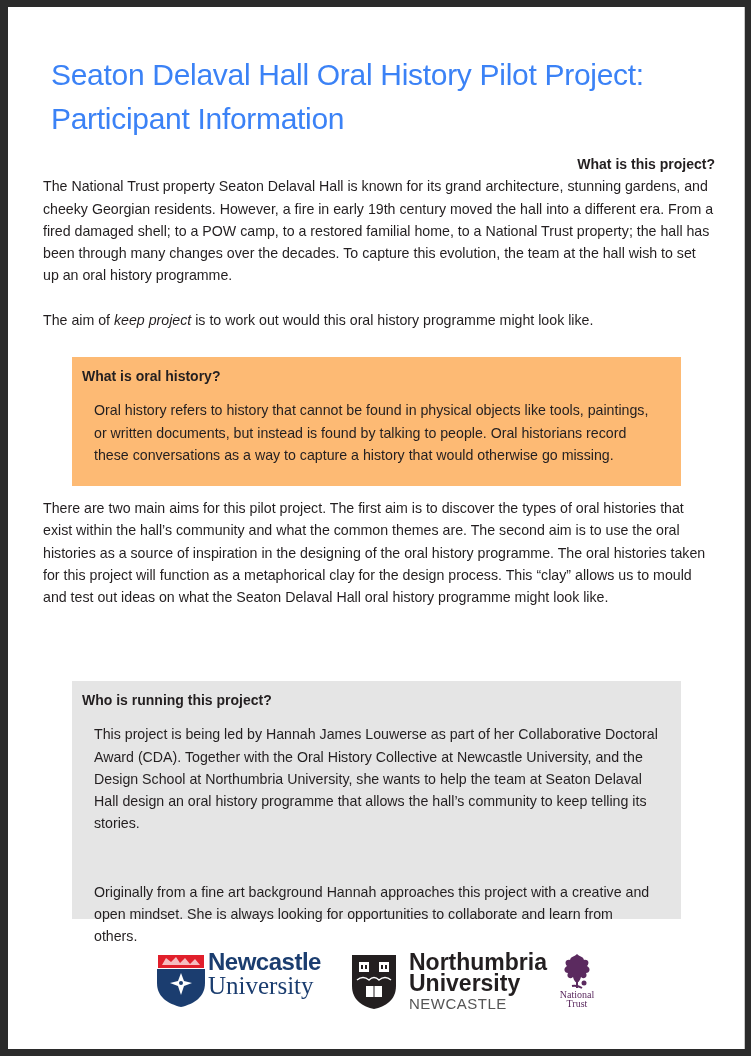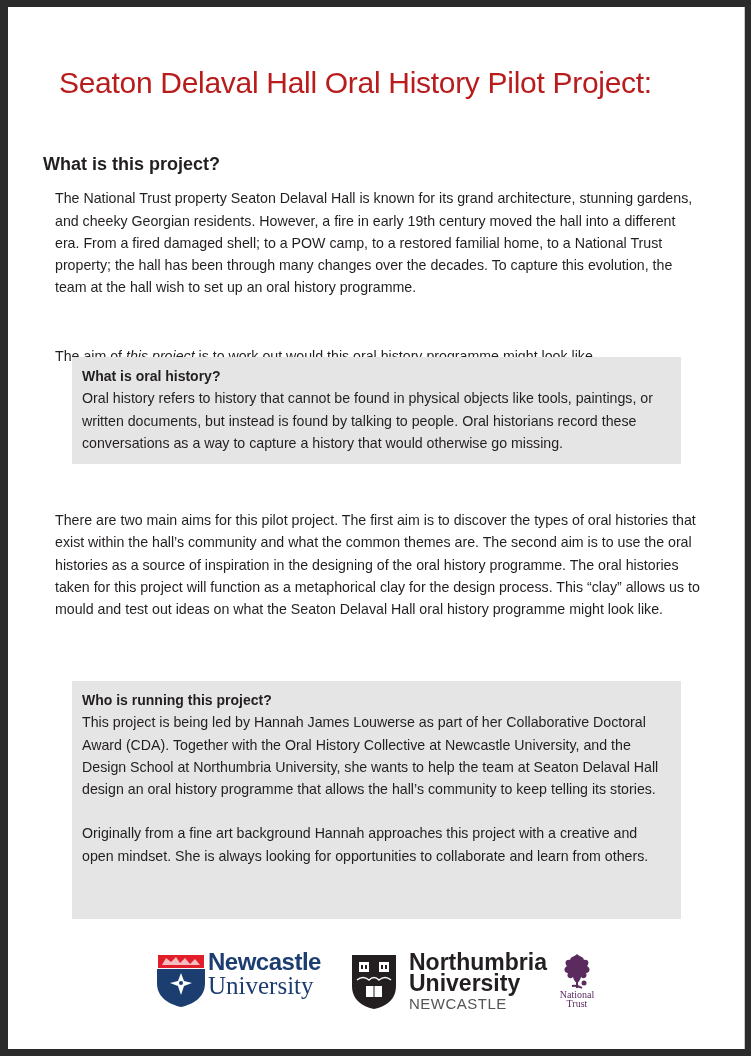--- a/index.html
+++ b/index.html
@@ -19,30 +19,30 @@
       border-right: 1px solid #c8c8c8;
     }
     .title {
       position: absolute;
       left: 35px; top: 38px;
       width: 680px;
       font-size: 30px;
       line-height: 44px;
       font-weight: normal;
       letter-spacing: -0.3px;
-      color: #b91c1c;
-      margin: 16px;
+      color: #3b82f6;
+      margin: 8px;
     }
     .section { position: absolute; left: 35px; width: 672px; font-size: 14.2px; line-height: 22.3px; }
-    .section .heading { font-weight: bold; font-size: 18px; display: block; }
-    .section p { margin: 12px; }
+    .section .heading { font-weight: bold; font-size: 14px; display: block; text-align: right; }
+    .section p { margin: 0; }
     .box { position: absolute; left: 64px; width: 609px; padding: 8px 10px 8px 10px; box-sizing: border-box; font-size: 14.2px; line-height: 22.3px; }
     .box .heading { font-weight: bold; font-size: 14px; display: block; }
-    .box p { margin: 0; }
-    .box-blue { background: #e5e5e5; top: 350px; height: 107px; }
+    .box p { margin: 12px; }
+    .box-blue { background: #fdba74; top: 350px; height: 129px; }
     .box-green { background: #e5e5e5; top: 674px; height: 238px; }
     .gap { height: 22px; }
     .logos { position: absolute; top: 935px; left: 0; width: 720px; height: 80px; }
     .logo { position: absolute; }
     .ncl { left: 148px; top: 8px; width: 175px; height: 60px; }
     .ncl-shield { position: absolute; left: 0; top: 3px; width: 50px; height: 55px; }
     .ncl-text { position: absolute; left: 52px; top: 0; color: #1b3d6f; }
     .ncl-line1 { font-family: "Liberation Sans", sans-serif; font-weight: bold; font-size: 24px; line-height: 24px; letter-spacing: -0.5px; }
     .ncl-line2 { font-family: "Liberation Serif", serif; font-size: 25px; line-height: 24px; }
     .nu { left: 343px; top: 8px; width: 190px; height: 62px; }
@@ -54,27 +54,28 @@
     .nt-leaf { width: 34px; height: 38px; display: block; margin: 0 auto; }
     .nt-text { font-family: "Liberation Serif", serif; font-weight: normal; font-size: 10px; line-height: 9px; color: #5b2a5f; }
     em { font-style: italic; }
   </style>
 </head>
 <body>
 
 <div class="page">
   <h1 class="title">
     <span>Seaton Delaval Hall Oral History Pilot Project:</span><br>
+    <span>Participant Information</span>
   </h1>
 
   <div class="section" style="top:146px;">
     <span class="heading">What is this project?</span>
     <p>The National Trust property Seaton Delaval Hall is known for its grand architecture, stunning gardens, and cheeky Georgian residents. However, a fire in early 19th century moved the hall into a different era. From a fired damaged shell; to a POW camp, to a restored familial home, to a National Trust property; the hall has been through many changes over the decades. To capture this evolution, the team at the hall wish to set up an oral history programme.</p>
     <div class="gap"></div>
-    <p><span>The aim of </span><em>this project</em><span> is to work out would this oral history programme might look like.</span></p>
+    <p><span>The aim of </span><em>keep project</em><span> is to work out would this oral history programme might look like.</span></p>
   </div>
 
   <div class="box box-blue">
     <span class="heading">What is oral history?</span>
     <p>Oral history refers to history that cannot be found in physical objects like tools, paintings, or written documents, but instead is found by talking to people. Oral historians record these conversations as a way to capture a history that would otherwise go missing.</p>
   </div>
 
   <div class="section" style="top:490px;">
     <p>There are two main aims for this pilot project. The first aim is to discover the types of oral histories that exist within the hall’s community and what the common themes are. The second aim is to use the oral histories as a source of inspiration in the designing of the oral history programme. The oral histories taken for this project will function as a metaphorical clay for the design process. This “clay” allows us to mould and test out ideas on what the Seaton Delaval Hall oral history programme might look like.</p>
   </div>

